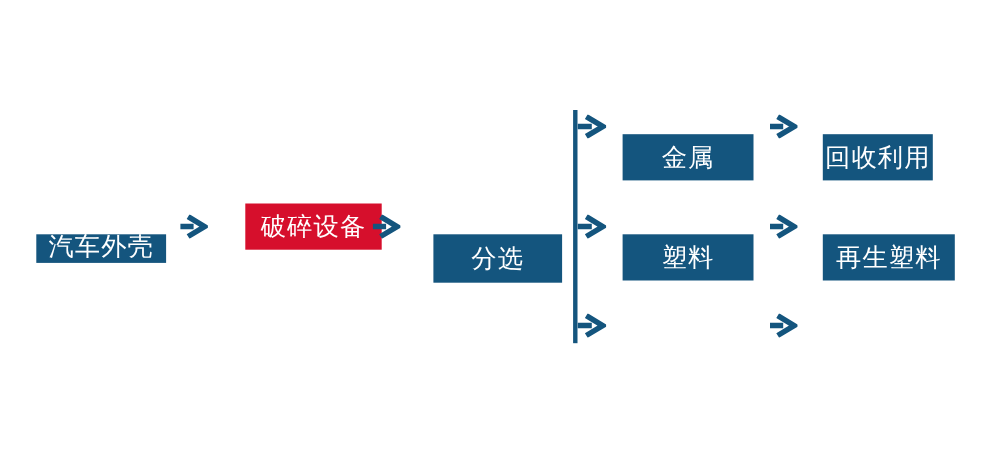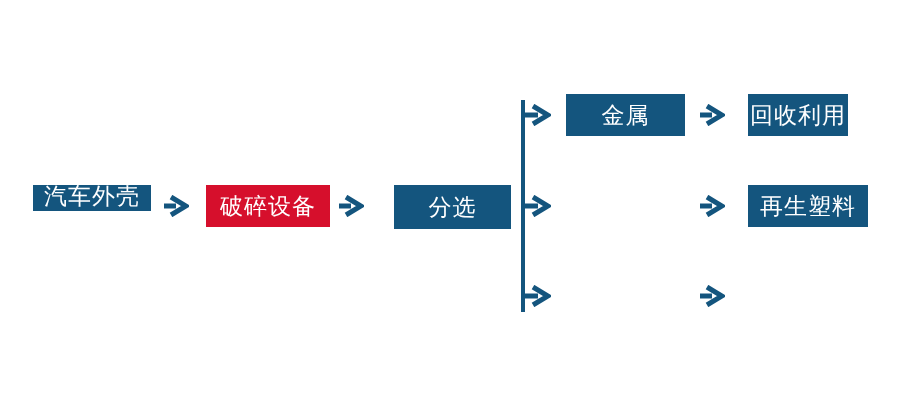--- a/index.html
+++ b/index.html
@@ -18,26 +18,26 @@
     position: absolute;
     display: flex;
     align-items: center;
     justify-content: center;
     color: #ffffff;
     font-size: 23px;
     letter-spacing: 1px;
     line-height: 1;
     box-sizing: border-box;
   }
-  .node.blue { background: var(--box-blue, #14557E); }
+  .node.blue { background: var(--box-blue, #14557E); margin-top: 28px; }
   .node.red  { background: var(--box-red, #D60F2C); }
 
   
   .n-car      { left: 33px;  top: 185px; width: 118px; height: 26px; font-family: Liberation Mono, monospace; }
-  .n-crusher  { left: 206px; top: 185px; width: 124px; height: 42px; }
+  .n-crusher  { left: 223px; top: 185px; width: 124px; height: 42px; }
   .n-sorting  { left: 394px; top: 185px; width: 117px; height: 44px; }
   
   .n-metal    { left: 566px; top: 94px;  width: 119px; height: 42px; }
   .n-plastic  { left: 566px; top: 185px; width: 119px; height: 42px; }
   .n-sponge   { left: 566px; top: 275px; width: 119px; height: 42px; }
   
   .n-recycle  { left: 748px; top: 94px;  width: 100px; height: 42px; }
   .n-replas   { left: 748px; top: 185px; width: 120px; height: 42px; text-align: center; }
   .n-burn     { left: 748px; top: 275px; width: 120px; height: 42px; }
 
@@ -105,20 +105,23 @@
     <polyline points="8,2 23,11 8,20" fill="none" stroke="currentColor" stroke-width="5"></polyline>
   </svg>
   <svg class="arrow a-branch-bot" viewBox="0 0 26 22">
     <line x1="0" y1="11" x2="13" y2="11" stroke="currentColor" stroke-width="5"></line>
     <polyline points="8,2 23,11 8,20" fill="none" stroke="currentColor" stroke-width="5"></polyline>
   </svg>
 
   <div class="node blue n-metal">
     <span>金属</span>
   </div>
+  <div class="node blue n-plastic">
+    <span>塑料</span>
+  </div>
 
   <svg class="arrow a-out-top" viewBox="0 0 26 22">
     <line x1="1" y1="11" x2="13" y2="11" stroke="currentColor" stroke-width="5"></line>
     <polyline points="8,2 23,11 8,20" fill="none" stroke="currentColor" stroke-width="5"></polyline>
   </svg>
   <svg class="arrow a-out-mid" viewBox="0 0 26 22">
     <line x1="1" y1="11" x2="13" y2="11" stroke="currentColor" stroke-width="5"></line>
     <polyline points="8,2 23,11 8,20" fill="none" stroke="currentColor" stroke-width="5"></polyline>
   </svg>
   <svg class="arrow a-out-bot" viewBox="0 0 26 22">

